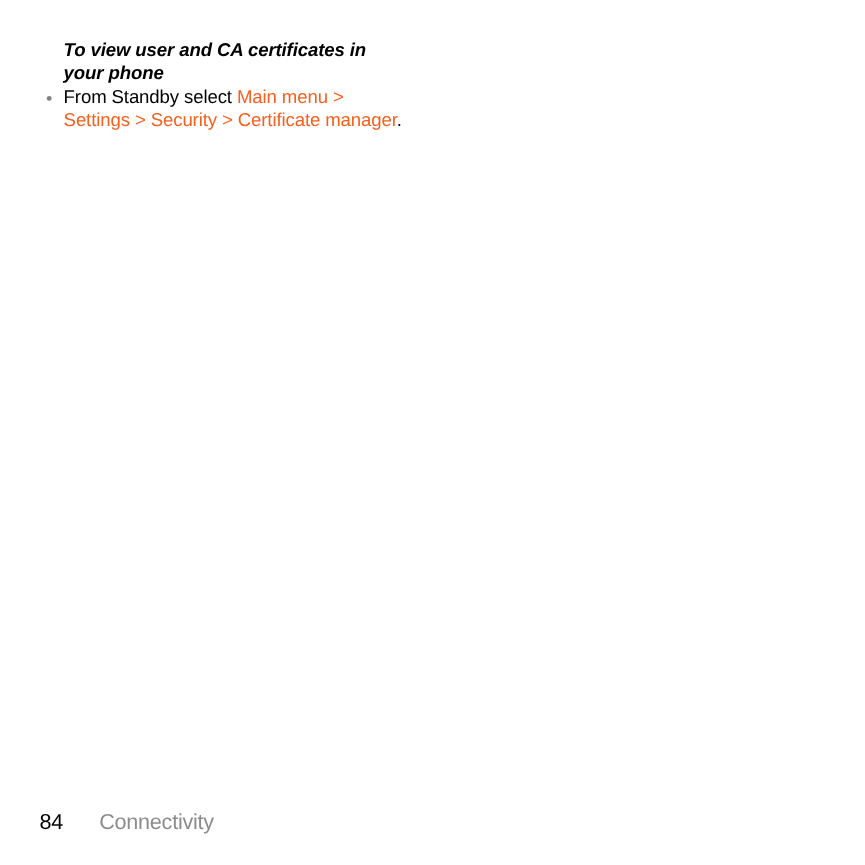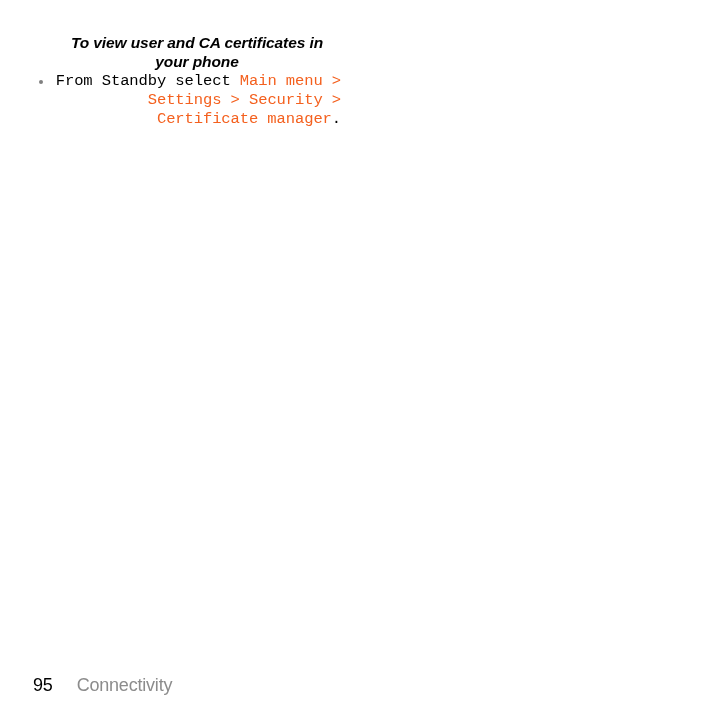--- a/index.html
+++ b/index.html
@@ -42,40 +42,38 @@
   .section-heading {
     font-family: "Liberation Sans", sans-serif;
     font-size: 15.5px;
     line-height: 19px;
     font-weight: bold;
     font-style: italic;
     color: #000000;
     letter-spacing: -0.1px;
     margin: 0 0 1px 20px;
     width: 288px;
-    text-align: center;
   }
 
   .bullet-list {
     list-style: none;
     margin: 0;
     padding: 0;
   }
 
   .bullet-item {
     position: relative;
     padding-left: 20px;
-    font-family: Liberation Mono, monospace;
+    font-family: Liberation Sans, sans-serif;
     font-size: 15.5px;
     line-height: 19px;
     font-weight: normal;
     color: #000000;
     letter-spacing: -0.1px;
     width: 288px;
-    text-align: right;
   }
 
   .bullet-marker {
     position: absolute;
     left: 6px;
     top: 8px;
     width: 4px;
     height: 4px;
     background: #808080;
     border-radius: 50%;
@@ -104,21 +102,21 @@
     letter-spacing: -0.2px;
   }
 
   .footer-section-name {
     font-family: "Liberation Sans", sans-serif;
     font-size: 18px;
     line-height: 22px;
     font-weight: normal;
     color: #8C8C8C;
     letter-spacing: -0.2px;
-    margin-left: 24px;
+    margin-left: 30px;
   }
 </style>
 </head>
 <body>
 
 <div class="page">
 
   <div class="content">
 
     <div class="section">
@@ -127,17 +125,17 @@
         <li class="bullet-item">
           <span class="bullet-marker"></span><span>From Standby select </span><span class="path-ref">Main menu &gt; Settings &gt; Security &gt; Certificate manager</span><span>.</span>
         </li>
       </ul>
     </div>
 
 
   </div>
 
   <div class="footer">
-    <span class="footer-page-number">95</span>
+    <span class="footer-page-number">84</span>
     <span class="footer-section-name">Connectivity</span>
   </div>
 
 </div>
 
 </body></html>

